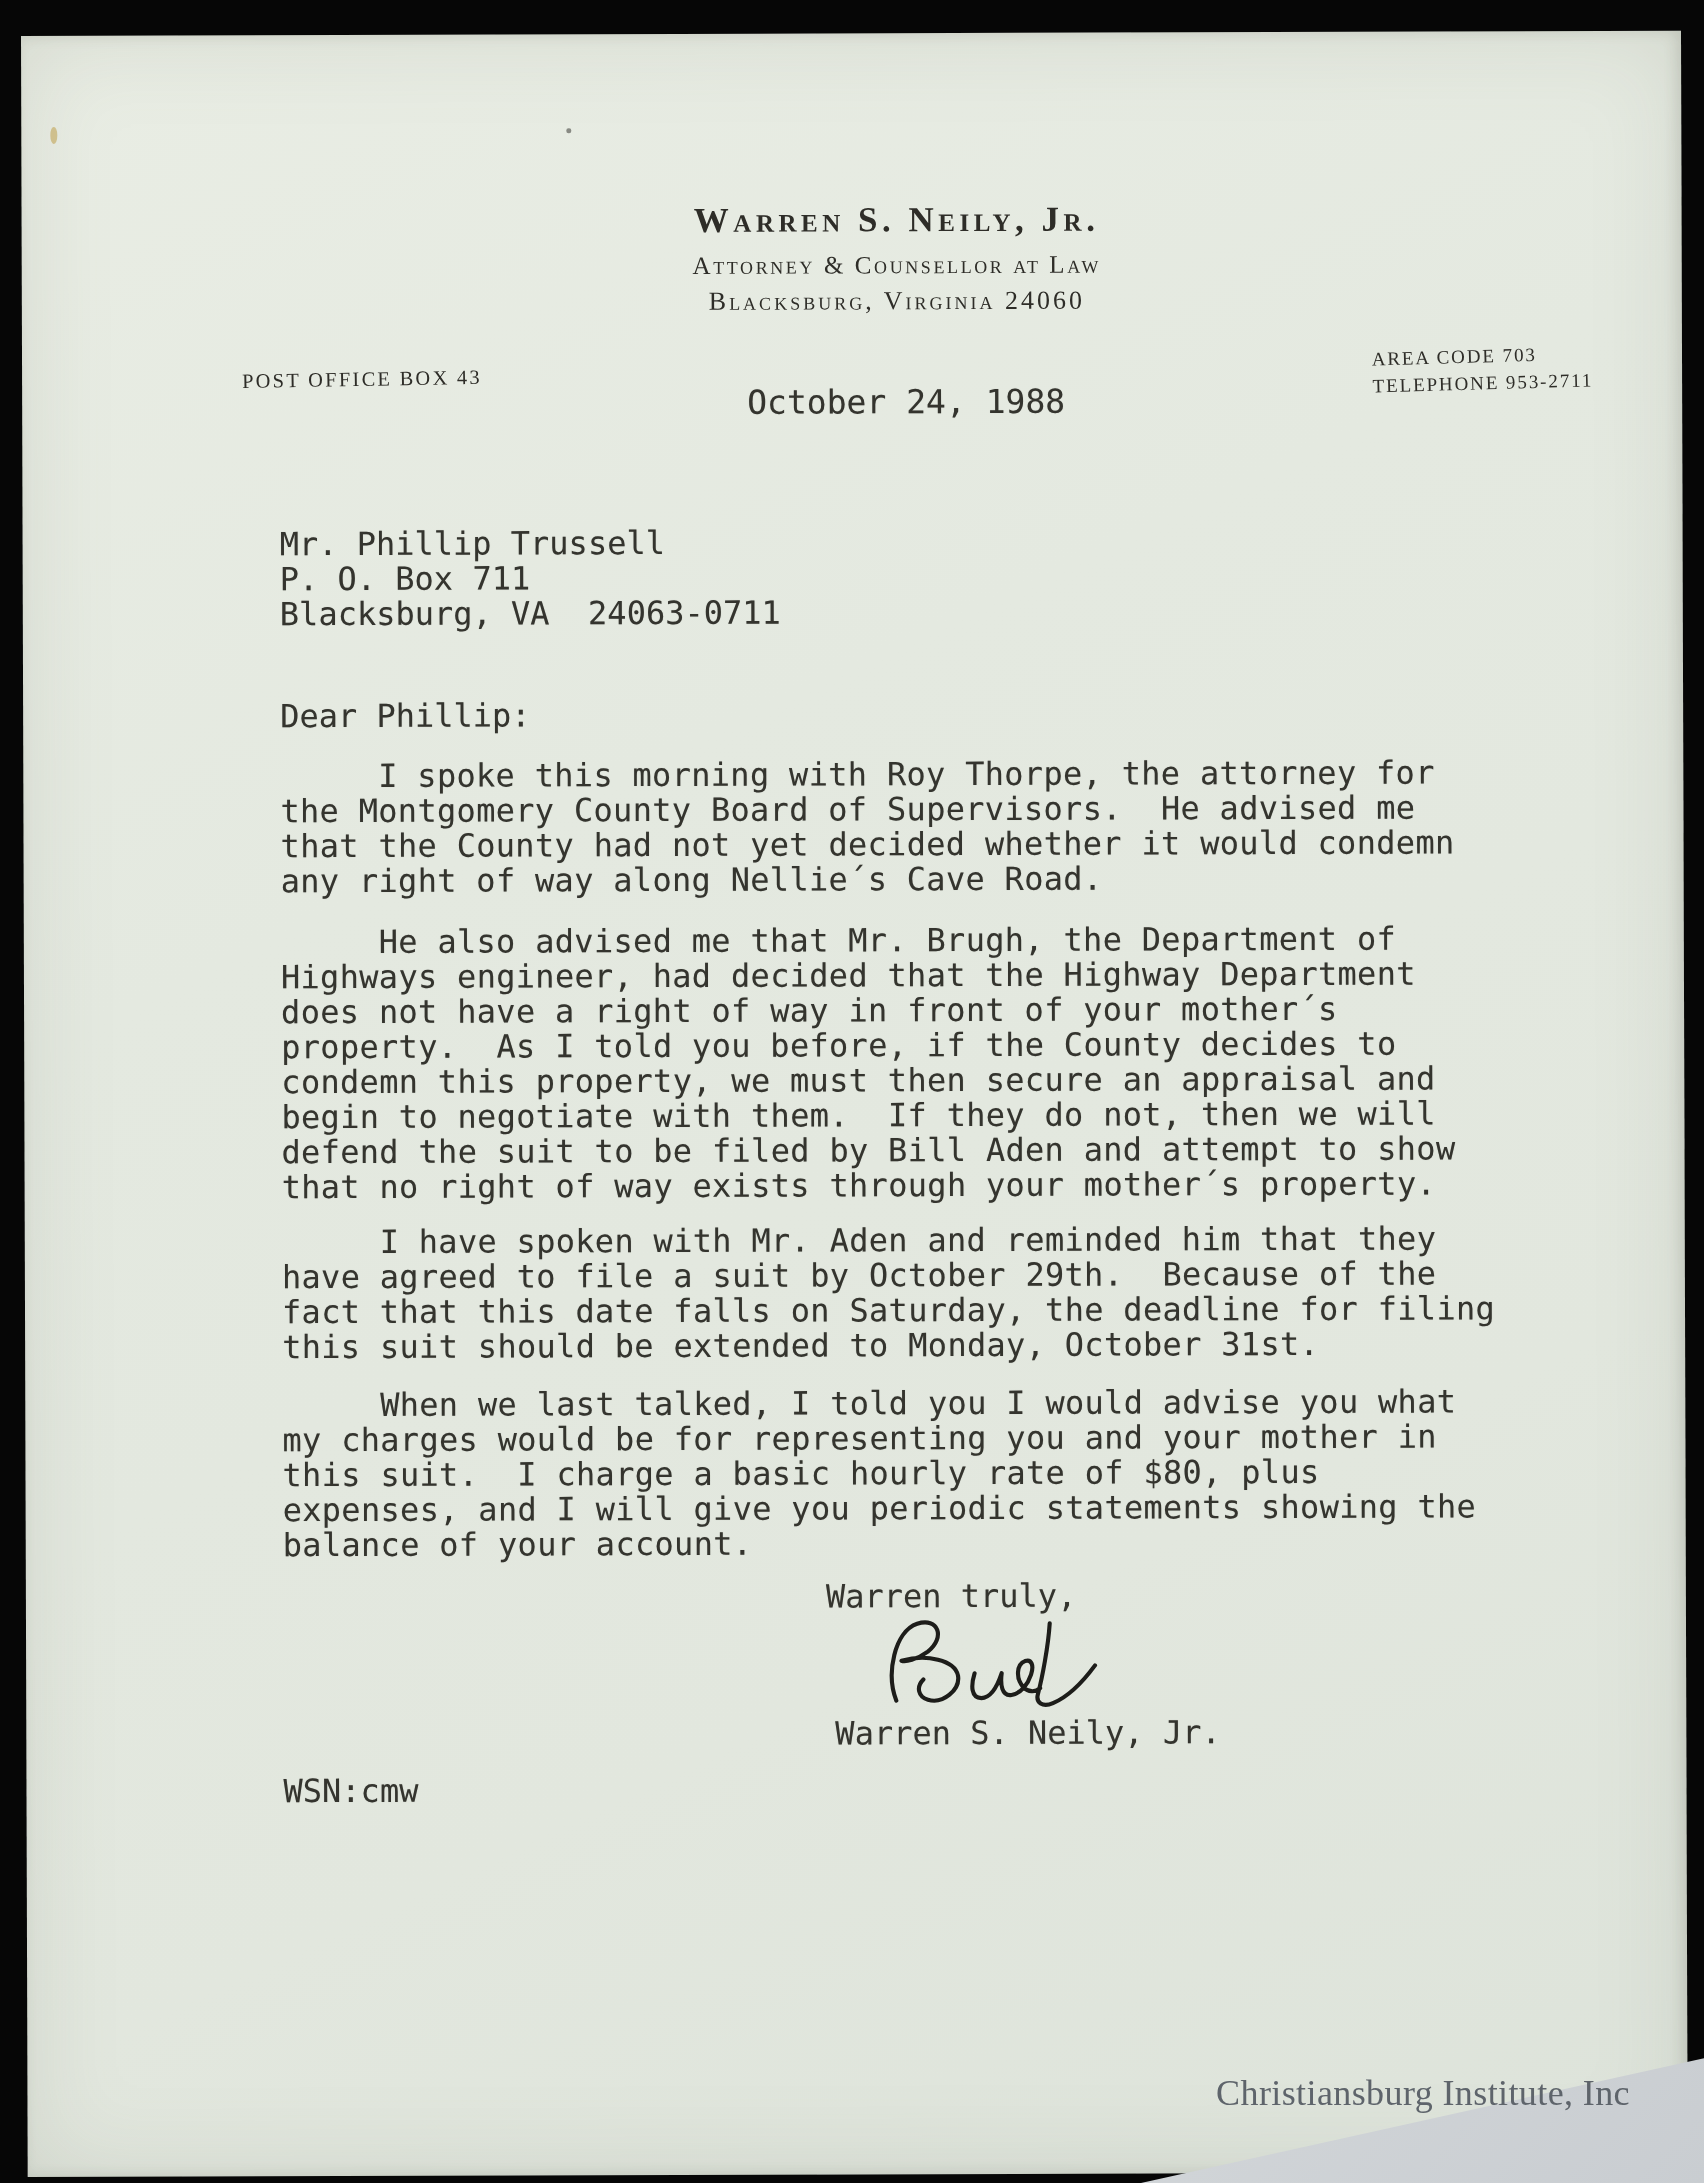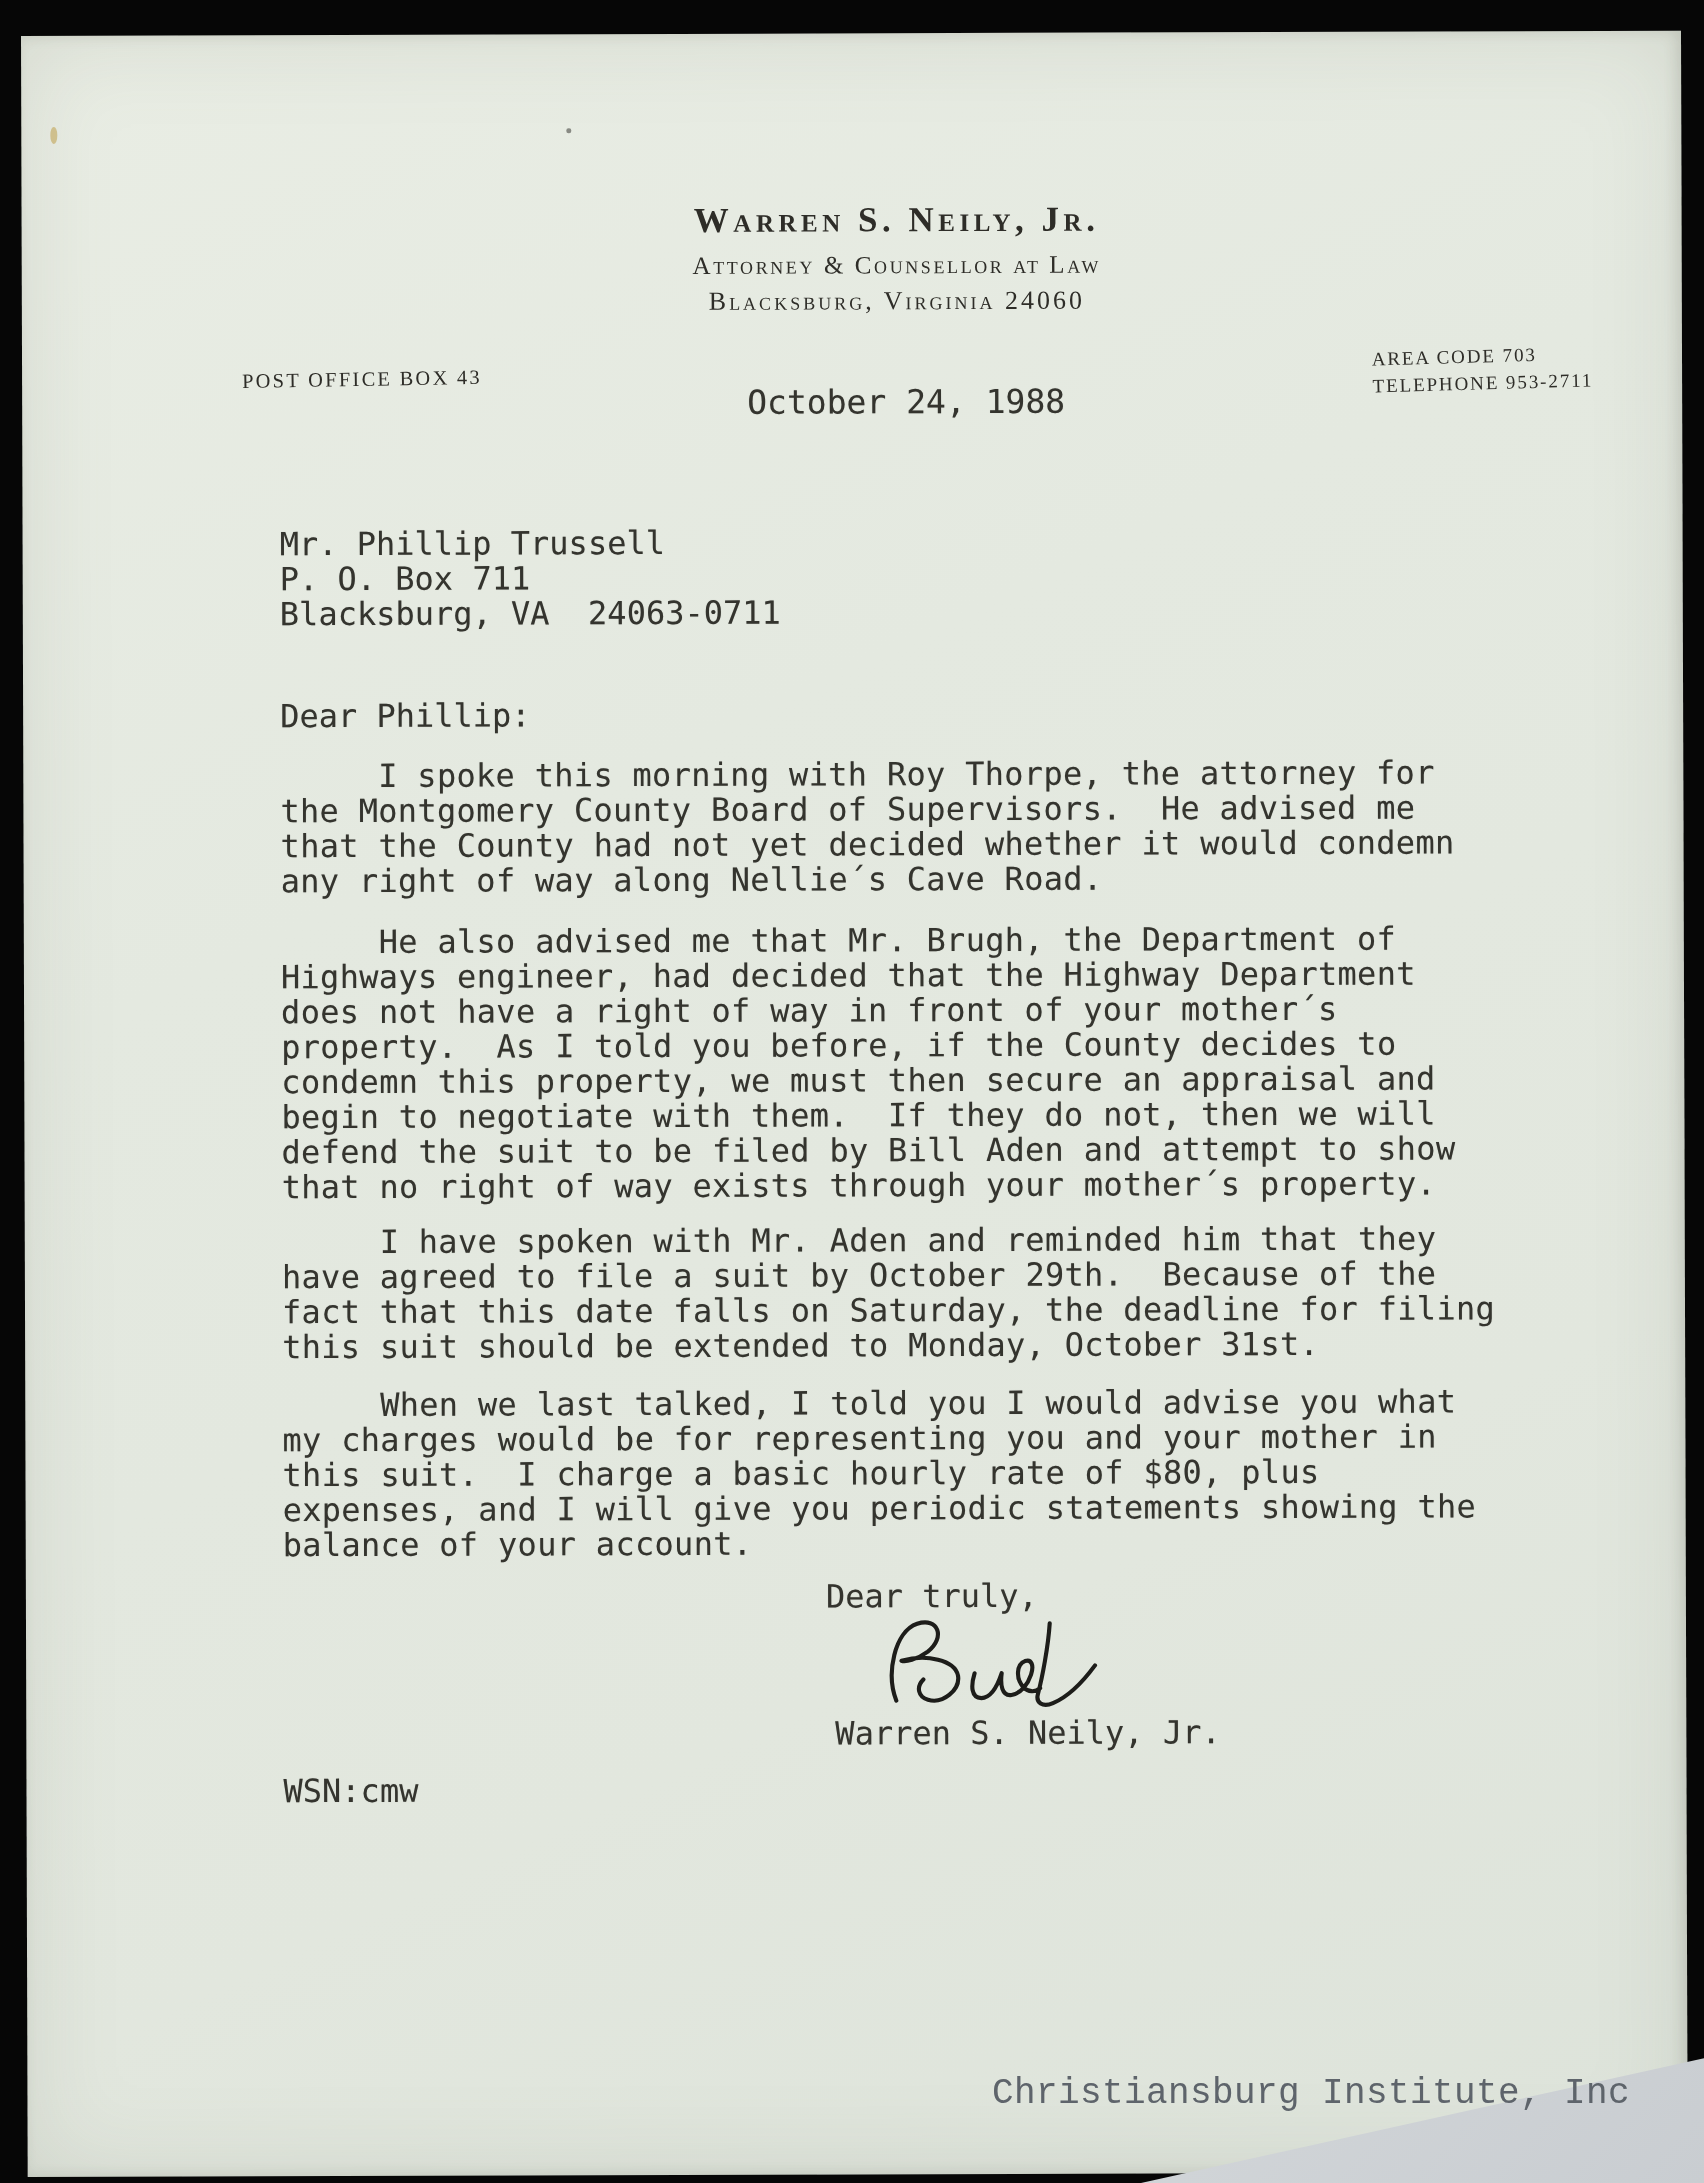--- a/index.html
+++ b/index.html
@@ -94,21 +94,21 @@
   .backing-wedge {
     position:absolute; left:1141px; top:2058px;
     width:564px; height:125px;
     background:linear-gradient(135deg, #d2d6d9 0%, #c9cdd1 100%);
     clip-path:polygon(0 100%, 100% 0, 100% 100%);
     z-index:5;
   }
   .watermark {
     position:absolute; right:74px; bottom:69px;
     z-index:6;
-    font-family:Liberation Mono, monospace;
+    font-family:Liberation Serif, serif;
     font-size:36px; color:#5e646b; letter-spacing:0.4px;
   }
 </style>
 </head>
 <body>
 
 <div class="scan-bg">
 
   <div class="paper">
 
@@ -151,21 +151,21 @@
     <div class="para-3 typed pre">     I have spoken with Mr. Aden and reminded him that they
 have agreed to file a suit by October 29th.  Because of the
 fact that this date falls on Saturday, the deadline for filing
 this suit should be extended to Monday, October 31st.</div>
     <div class="para-4 typed pre">     When we last talked, I told you I would advise you what
 my charges would be for representing you and your mother in
 this suit.  I charge a basic hourly rate of $80, plus
 expenses, and I will give you periodic statements showing the
 balance of your account.</div>
 
-    <div class="valediction typed">Dear truly,</div>
+    <div class="valediction typed">Warren truly,</div>
 
     <svg class="signature" viewBox="0 0 320 170">
       <path d="M28,128 C14,92 26,36 56,26 C84,17 94,44 70,63 C55,74 40,77 35,75 C68,66 106,74 110,95 C113,114 90,133 70,127 C57,123 54,110 64,100
                M132,92 C127,108 127,125 141,125 C156,125 164,104 168,92 C166,107 168,123 181,121 C194,119 203,106 207,94 C211,82 208,73 199,76 C188,80 186,99 197,111 C203,117 212,118 219,112
                M232,26 C230,56 222,98 216,120 C213,131 222,138 236,132 C255,124 275,105 292,82" fill="none" stroke="#1d1d1a" stroke-width="5.5" stroke-linecap="round" stroke-linejoin="round"></path>
     </svg>
 
     <div class="signed-name typed">Warren S. Neily, Jr.</div>
 
     <div class="reference typed">WSN:cmw</div>

